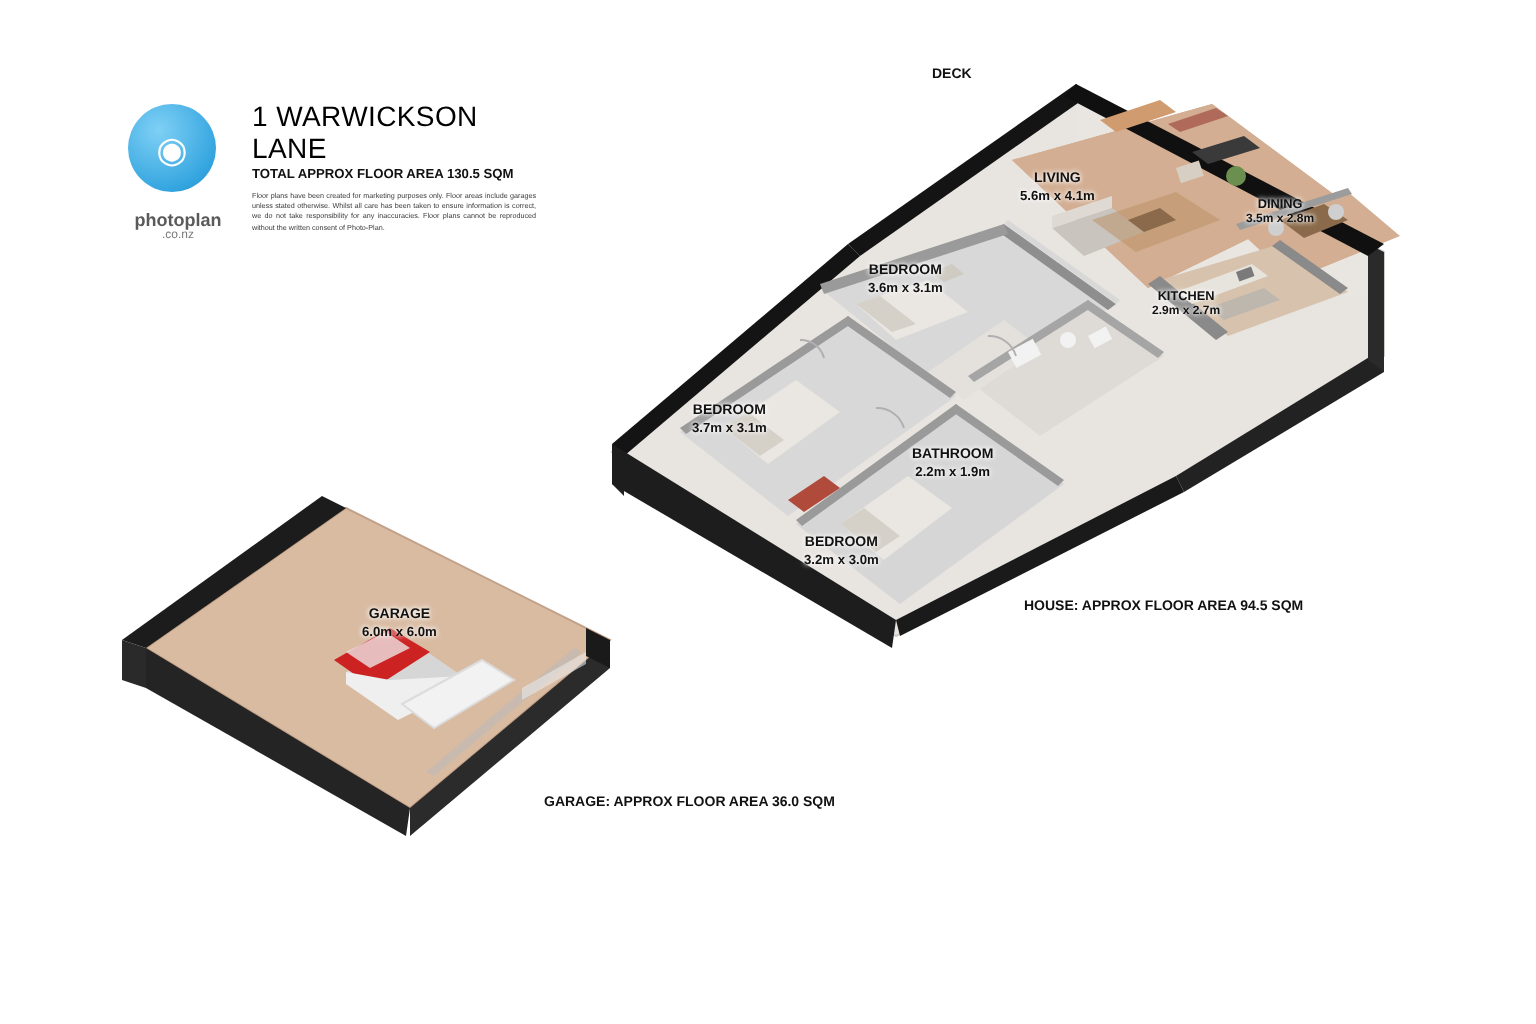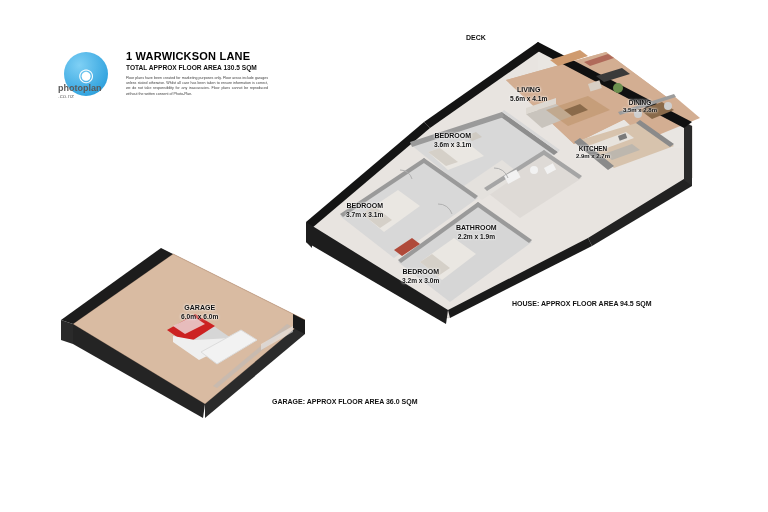--- a/index.html
+++ b/index.html
@@ -47,43 +47,44 @@
     left: 50%;
     top: 52%;
     transform: translate(-50%, -50%);
     color: #ffffff;
     font-size: 18px;
     line-height: 1;
   }
   .logo-text {
     position: absolute;
     left: 0;
-    top: 32px;
+    top: 54px;
     width: 62px;
+    text-align: center;
     font-size: 9px;
     font-weight: bold;
     color: #5a5a5a;
     line-height: 1.05;
   }
   .logo-text .sub {
     display: block;
     font-size: 6px;
     font-weight: normal;
     color: #7a7a7a;
   }
 
   .title-block {
     position: absolute;
     left: 126px;
     top: 50px;
     width: 150px;
   }
   .title-main {
-    font-size: 11px;
-    font-weight: bold;
+    font-size: 14px;
+    font-weight: normal;
     letter-spacing: 0.2px;
     color: #000;
   }
   .title-sub {
     margin-top: 2px;
     font-size: 6.6px;
     font-weight: bold;
     color: #111;
   }
   .disclaimer {

